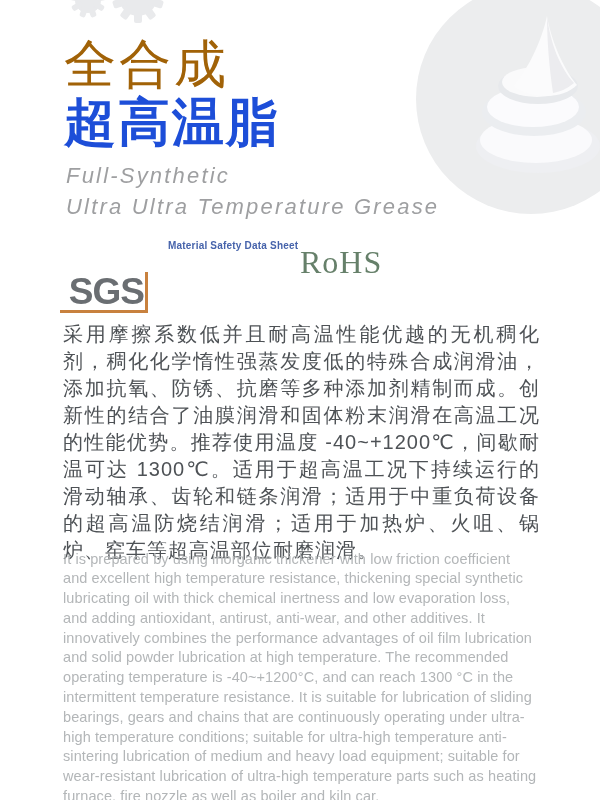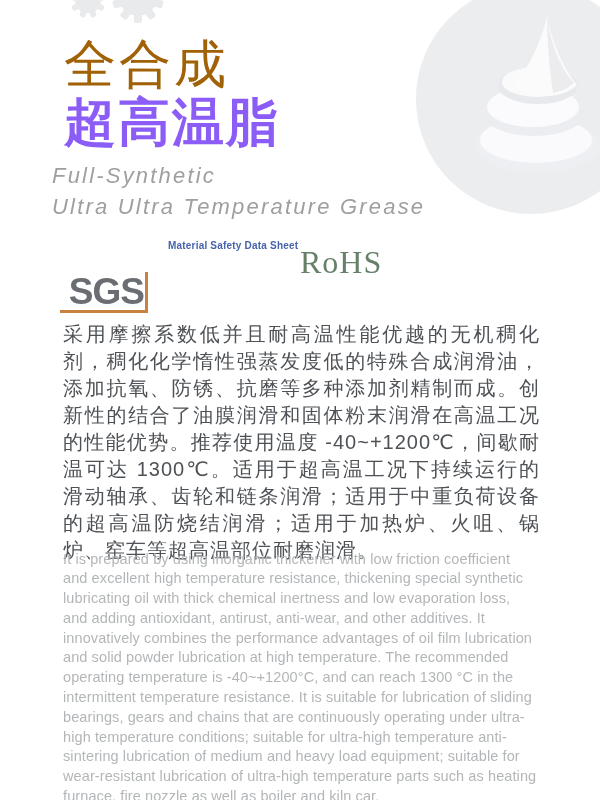--- a/index.html
+++ b/index.html
@@ -15,25 +15,25 @@
     border-radius:50%;background:#ecedee;
   }
 
   .title-black{
     position:absolute;left:64px;top:34px;
     font-size:52px;line-height:60px;font-weight:500;color:#a16207;
     letter-spacing:3px;white-space:nowrap;
   }
   .title-red{
     position:absolute;left:64px;top:92px;
-    font-size:52px;line-height:60px;font-weight:800;color:#8b5cf6;
+    font-size:52px;line-height:60px;font-weight:800;color:#1d4ed8;
     letter-spacing:2px;white-space:nowrap;
   }
   .subtitle{
-    position:absolute;left:52px;top:160px;
+    position:absolute;left:66px;top:160px;
     font-size:22px;line-height:31px;font-style:italic;color:#9e9fa1;
     letter-spacing:2.2px;white-space:nowrap;
   }
 
   
   .cert-row{position:absolute;left:60px;top:238px;height:54px;}
   .cert-sgs{position:absolute;left:0;top:4px;width:88px;height:42px;margin-top:31px;}
   .cert-sgs .sgs-text{
     position:absolute;right:4px;top:0;
     font-size:37px;line-height:37px;font-weight:bold;color:#6a6e72;letter-spacing:-1px;

